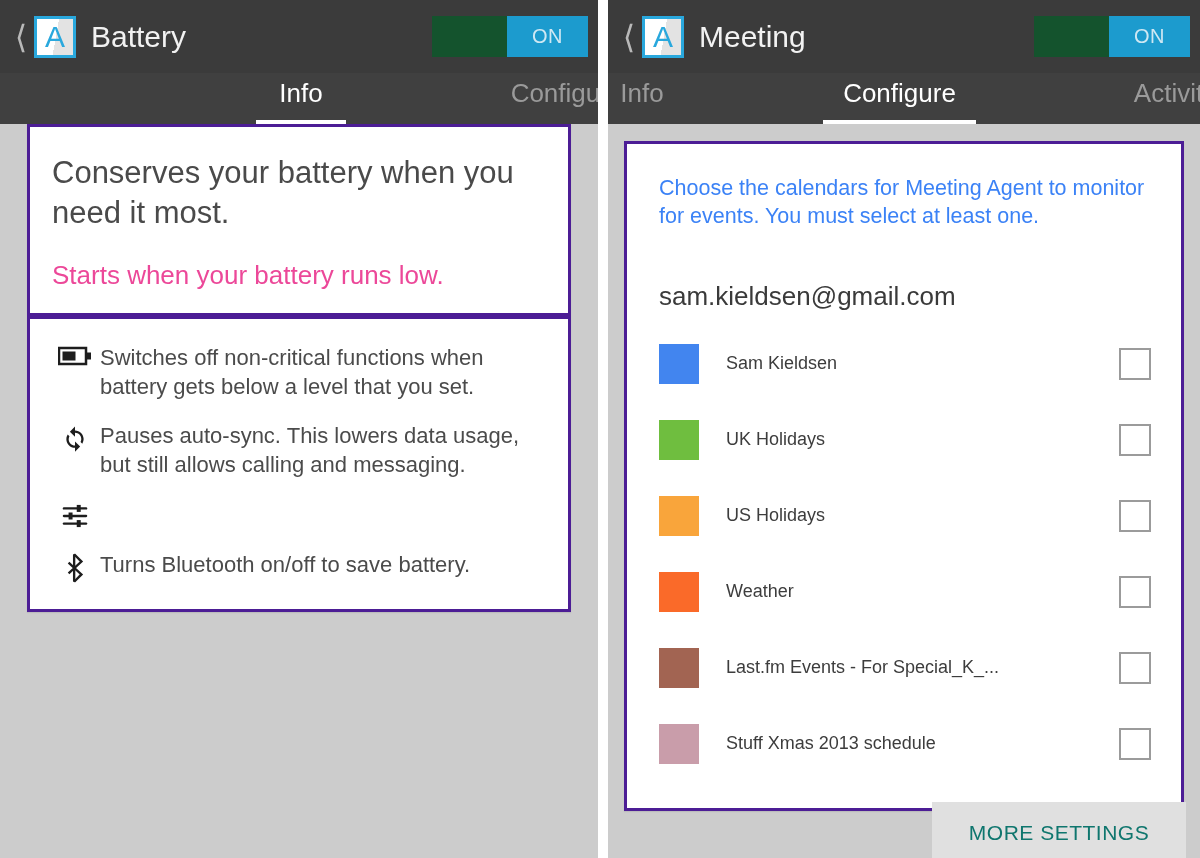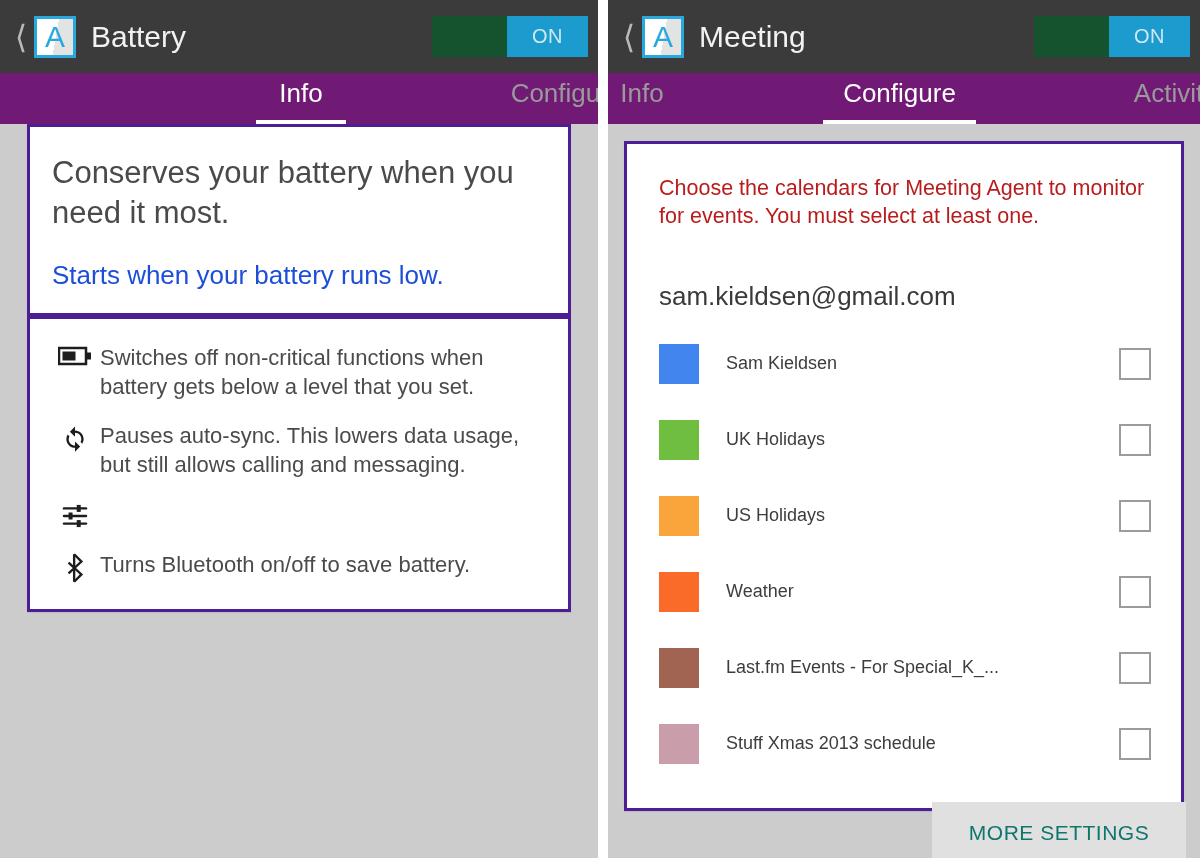--- a/index.html
+++ b/index.html
@@ -88,21 +88,21 @@
   .toggle__label {
     color: #cfe8f3;
     font-size: 20px;
     letter-spacing: 0.5px;
   }
 
   
   .tabbar {
     position: relative;
     height: 51px;
-    background: #701a75;
+    background: #404040;
     display: flex;
     align-items: flex-start;
   }
   .tab {
     position: relative;
     height: 51px;
     display: flex;
     align-items: flex-start;
     justify-content: center;
     padding-top: 5px;
@@ -141,21 +141,21 @@
   .panel--left .card { margin: 0 27px; }
 
   .card--hero { margin-top: 17px; padding: 26px 22px 22px 22px; }
   .hero__head {
     color: #4a4a4a;
     font-size: 31px;
     line-height: 1.28;
     font-weight: 400;
   }
   .hero__link {
-    color: #1d4ed8;
+    color: #ec4899;
     font-size: 26px;
     margin-top: 28px;
     font-weight: 400;
   }
 
   .card--features {
     margin-top: 20px;
     padding: 24px 20px 26px 20px;
   }
   .feature {
@@ -178,21 +178,21 @@
     line-height: 1.32;
     font-weight: 400;
   }
 
   
   .panel--right .card--calendars {
     margin: 17px 16px 0 16px;
     padding: 30px 30px 26px 32px;
   }
   .calendars__intro {
-    color: #b91c1c;
+    color: #3b82f6;
     font-size: 21.5px;
     line-height: 1.32;
     font-weight: 400;
   }
   .calendars__account {
     color: #3a3a3a;
     font-size: 26px;
     margin-top: 50px;
     margin-bottom: 14px;
     font-weight: 400;

